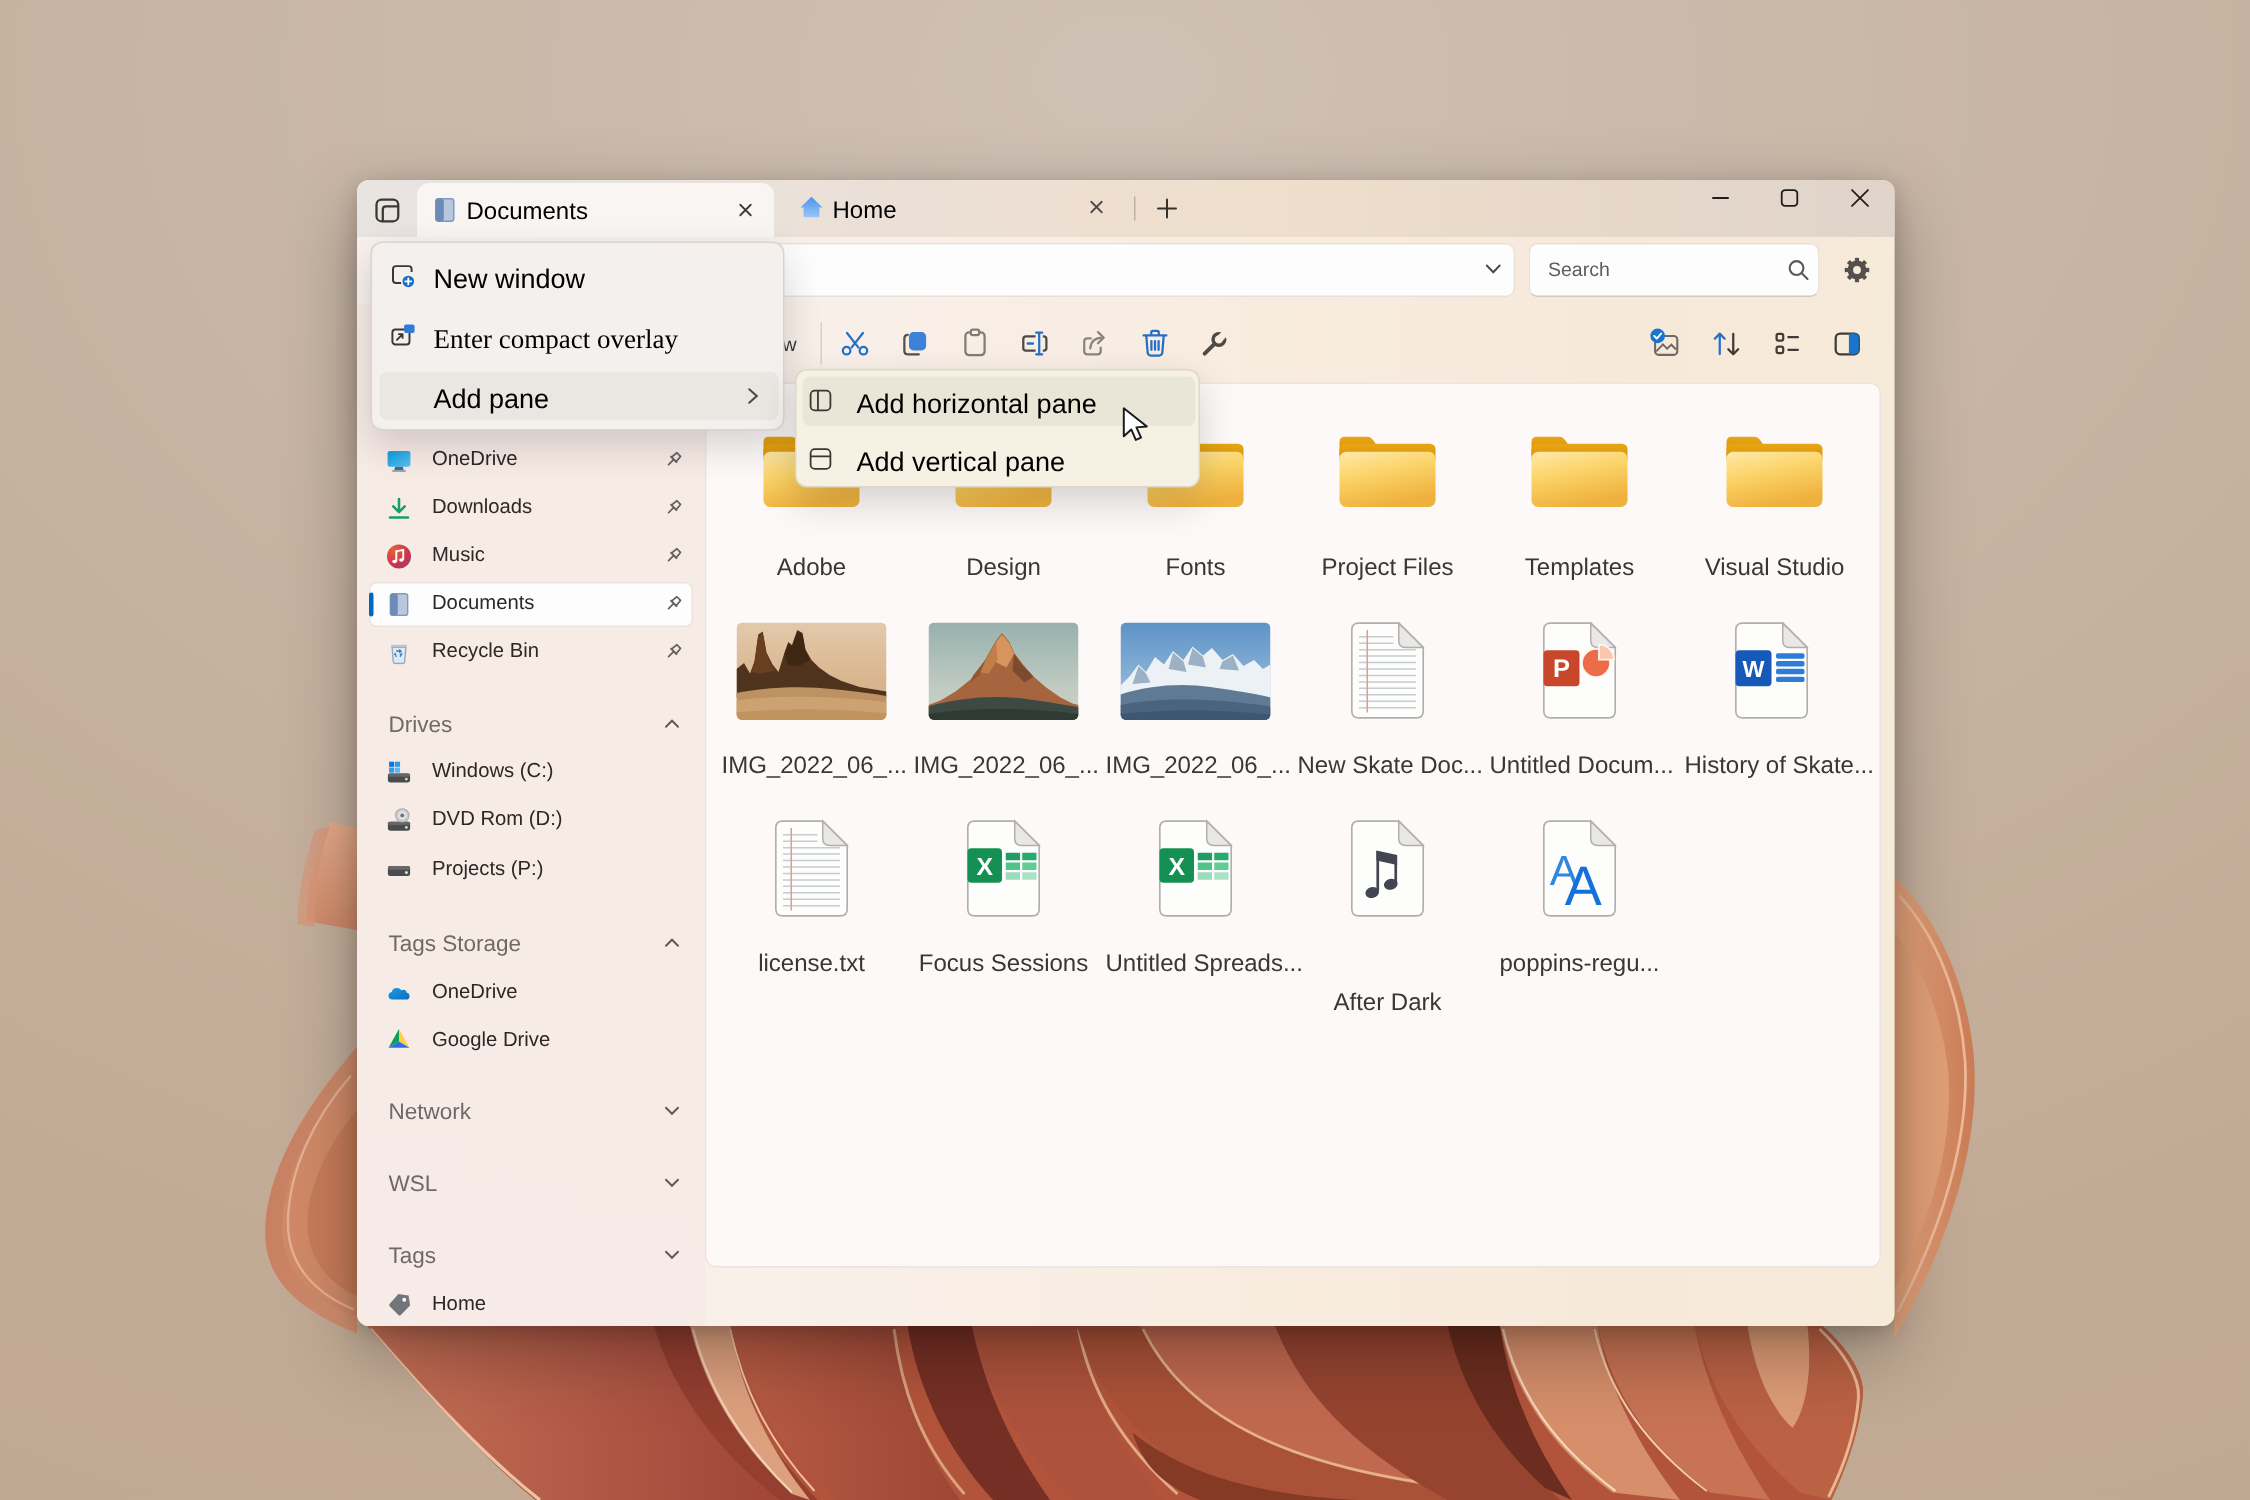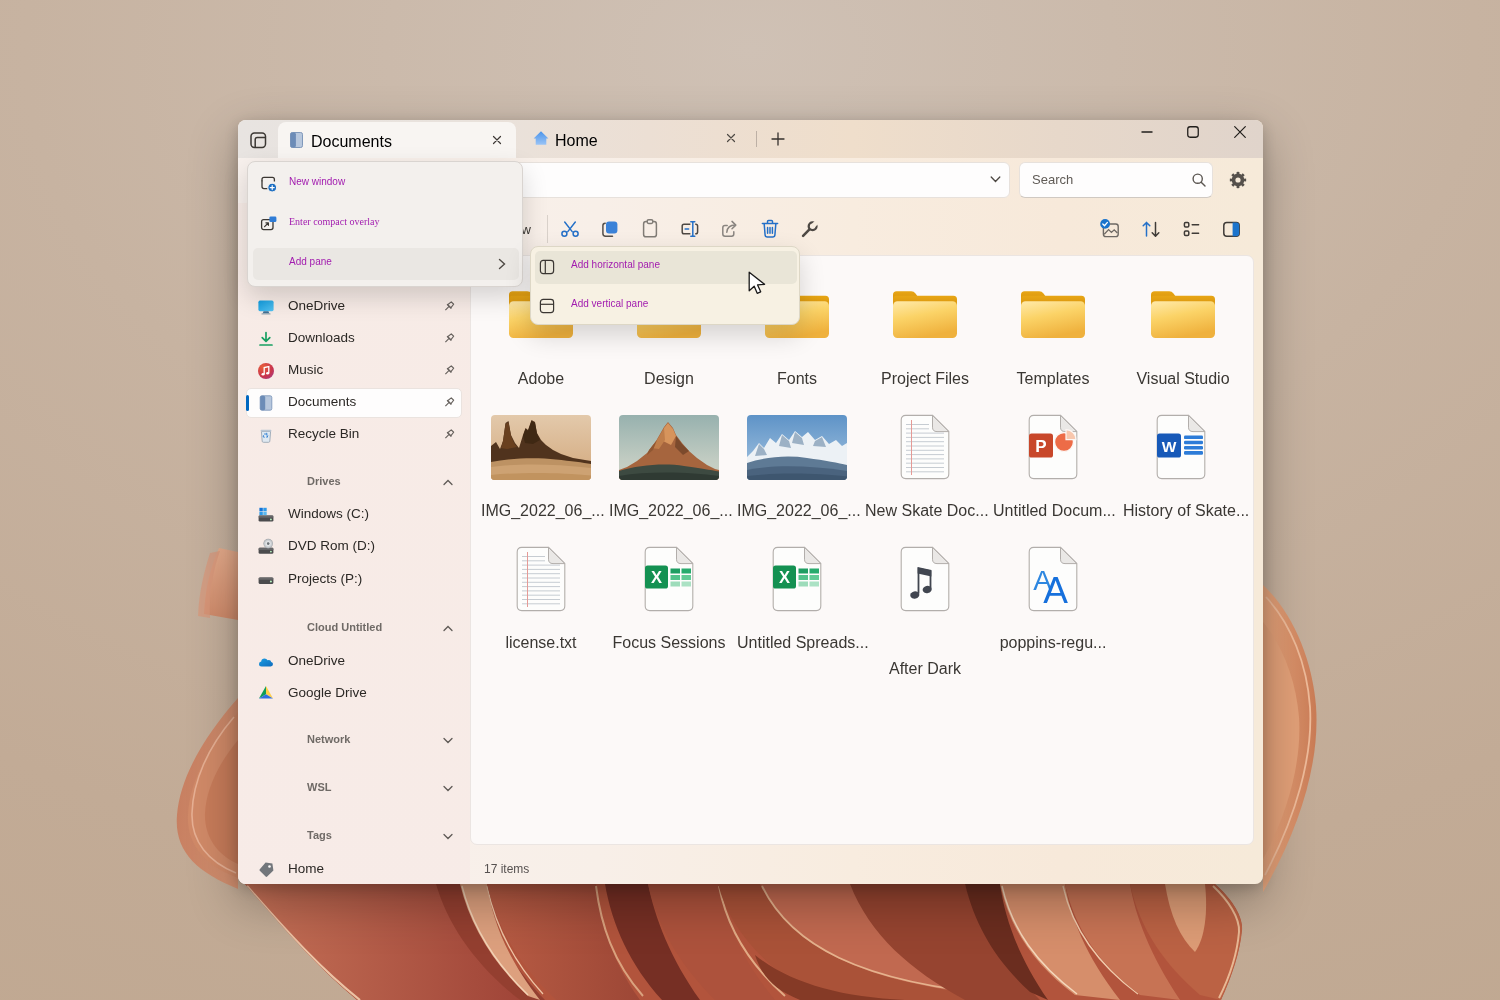--- a/index.html
+++ b/index.html
@@ -16,28 +16,28 @@
         background:linear-gradient(90deg,#e8e4e1 0%,#e9e2dc 22%,#ecdfd4 40%,#efdecb 60%,#e7d8ca 80%,#e0d4cb 100%); }
   #tab-active { position:absolute; left:40px; top:2px; width:238px; height:36px;
         background:#f8f5f2; border-radius:8px 8px 0 0; }
   #sidebar { position:absolute; left:0; top:83px; width:232px; height:681px;
              background:linear-gradient(180deg, rgba(247,235,230,.96), rgba(247,235,231,.97)); }
   #panel { position:absolute; left:232px; top:135px; width:784px; height:590px;
            background:#fcf9f8; border:1px solid #ebe5e2; border-radius:7px; }
   #statusbar { position:absolute; left:232px; top:731px; width:793px; height:33px; }
   .lbl { position:absolute; font-size:16px; color:#3a3733; text-align:center; white-space:nowrap; }
   .sideitem { position:absolute; font-size:13.5px; color:#2b2825; white-space:nowrap; }
-  .sidehead { position:absolute; font-size:11px; font-weight:700; color:#6f6a66;margin-left:48px; }
+  .sidehead { position:absolute; font-size:15px; font-weight:400; color:#6f6a66; }
   #menu1 { position:absolute; left:247px; top:161px; width:276px; height:126px;
            background:#f3f0ed; border:1px solid #d9d4d0; border-radius:8px;
            box-shadow:0 10px 26px rgba(0,0,0,.16); }
   #menu2 { position:absolute; left:530px; top:246px; width:270px; height:79px;
            background:#f7f1e3; border:1px solid #ddd7c6; border-radius:8px;
            box-shadow:0 10px 26px rgba(0,0,0,.16); }
-  .mtext { position:absolute; font-size:10px; color:#a21caf; white-space:nowrap; }
+  .mtext { position:absolute; font-size:18px; color:#000000; white-space:nowrap; }
 </style>
 </head>
 <body>
 <svg id="wall" width="1500" height="1000" viewBox="0 0 1500 1000">
 <defs>
   <radialGradient id="bgr" cx="0.5" cy="0.05" r="1.15">
     <stop offset="0" stop-color="#cfc1b5"></stop>
     <stop offset="0.42" stop-color="#c7b3a1"></stop>
     <stop offset="0.75" stop-color="#c2ab96"></stop>
     <stop offset="1" stop-color="#c0a891"></stop>
@@ -309,21 +309,21 @@
     <circle cx="11.2" cy="5.6" r="4.8" fill="url(#disc)"></circle>
     <circle cx="11.2" cy="5.6" r="1.3" fill="#6f7478"></circle>
   </svg>
   <span class="sideitem" style="left:50px;top:418px;">DVD Rom (D:)</span>
   <svg class="abs" style="left:19px;top:451px;" width="18" height="18" viewBox="0 0 18 18">
     <rect x="1.6" y="6.4" width="14.8" height="6.6" rx="1.5" fill="#4b4b4d"></rect>
     <rect x="1.6" y="6.4" width="14.8" height="2.4" rx="1.2" fill="#68686a"></rect>
     <circle cx="13.9" cy="10.6" r="1" fill="#baf5c2"></circle>
   </svg>
   <span class="sideitem" style="left:50px;top:451px;">Projects (P:)</span>
-  <span class="sidehead" style="left:21px;top:501px;">Cloud Untitled</span>
+  <span class="sidehead" style="left:21px;top:501px;">Tags Storage</span>
   <svg class="abs" style="left:205px;top:505px;" width="10" height="7" viewBox="0 0 10 7">
       <path d="M1,5.5 L5,1.5 L9,5.5" fill="none" stroke="#5f5a56" stroke-width="1.3" stroke-linecap="round"></path>
     </svg>
   <svg class="abs" style="left:19px;top:533px;" width="18" height="18" viewBox="0 0 18 18">
     <defs>
         <linearGradient id="odg" x1="0" y1="0" x2="1" y2="1">
       <stop offset="0" stop-color="#1b9de2"></stop>
           <stop offset="1" stop-color="#0f6cbd"></stop>
         </linearGradient>
       </defs>
@@ -564,23 +564,20 @@
   <svg class="abs" style="left:790px;top:426px" width="50" height="66" viewBox="0 0 50 66">
     <use href="#page"></use>
     <text x="14.5" y="44" font-family="Liberation Sans, sans-serif" font-size="28" fill="#2e87e0" text-anchor="middle">A</text>
     <text x="27.5" y="57" font-family="Liberation Sans, sans-serif" font-size="37" fill="#1670dc" text-anchor="middle">A</text>
   </svg>
   <div class="lbl" style="left:243px;top:514px;width:120px;">license.txt</div>
   <div class="lbl" style="left:371px;top:514px;width:120px;">Focus Sessions</div>
   <div class="lbl" style="left:499px;top:514px;width:120px;">Untitled Spreads...</div>
   <div class="lbl" style="left:627px;top:540px;width:120px;">After Dark</div>
   <div class="lbl" style="left:755px;top:514px;width:120px;">poppins-regu...</div>
-  <div id="statusbar">
-      <span style="position:absolute;left:14px;top:11px;font-size:12px;color:#565150;">17 items</span>
-    </div>
 </div>
 <div id="menu1">
   <svg class="abs" style="left:12px;top:13px;" width="18" height="18" viewBox="0 0 18 18">
     <path d="M2,6.2 L2,4.4 Q2,2.4 4,2.4 L12.4,2.4 Q14.4,2.4 14.4,4.4 L14.4,6.4" fill="none" stroke="#3b3733" stroke-width="1.3"></path>
     <path d="M2,5.5 L2,11.6 Q2,13.6 4,13.6 L7.6,13.6" fill="none" stroke="#3b3733" stroke-width="1.3"></path>
     <circle cx="12.2" cy="12.6" r="4.4" fill="#1b6ec2" stroke="#f3f0ed" stroke-width="1.1"></circle>
     <path d="M12.2,10.6 L12.2,14.6 M10.2,12.6 L14.2,12.6" stroke="#fff" stroke-width="1.2" stroke-linecap="round"></path>
   </svg>
   <span class="mtext" style="left:41px;top:14px;">New window</span>
   <svg class="abs" style="left:12px;top:53px;" width="18" height="18" viewBox="0 0 18 18">

